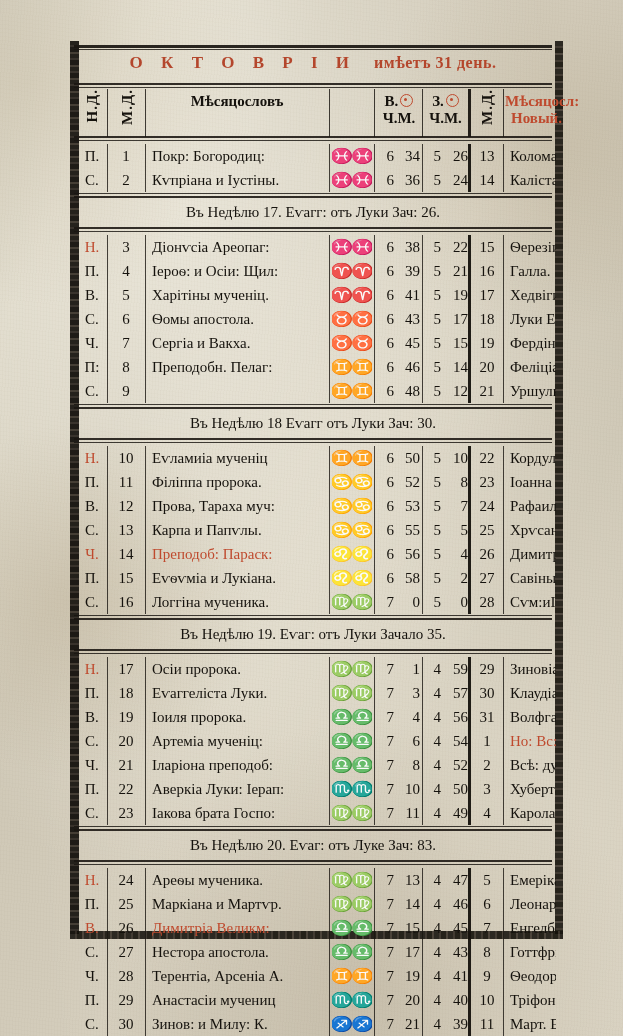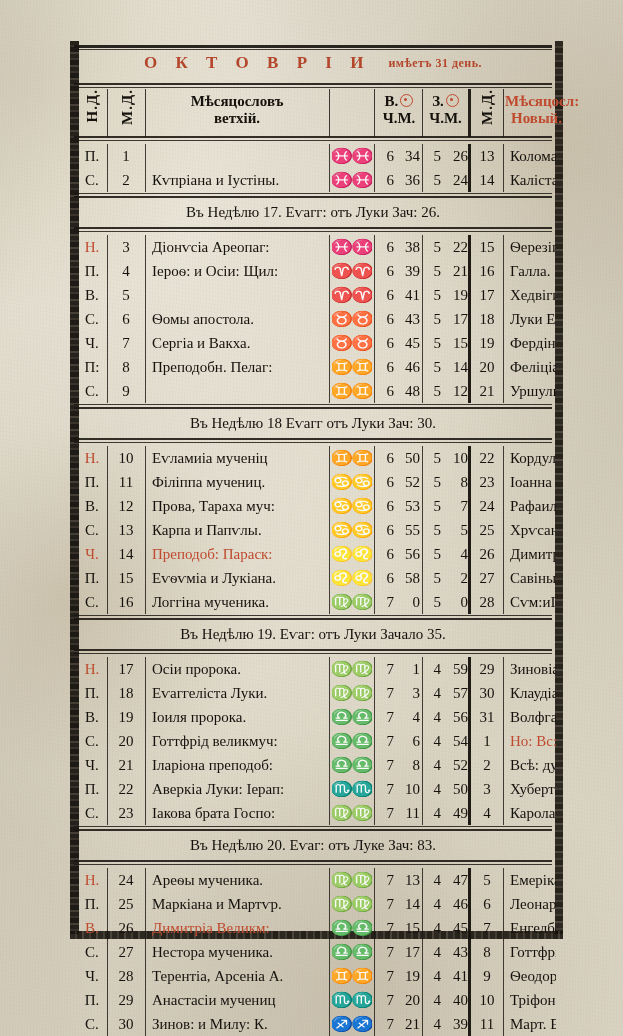--- a/index.html
+++ b/index.html
@@ -111,21 +111,21 @@
   #month-name {
     color: #b4462c;
     font-weight: bold;
     font-size: 17px;
     letter-spacing: 7px;
     vertical-align: middle;
   }
   #month-days {
     color: #b4462c;
     font-weight: bold;
-    font-size: 12px;
+    font-size: 16px;
     letter-spacing: .5px;
     margin-left: 14px;
     vertical-align: middle;
   }
 
   
   .row {
     position: absolute;
     left: 0;
     width: 478px;
@@ -280,21 +280,20 @@
       <div class="hvline" style="left:429px;"></div>
 
       <div class="hcell" style="left:4px;width:28px;">
         <span class="vert">Н.Д.</span>
       </div>
       <div class="hcell" style="left:36px;width:33px;">
         <span class="vert">М.Д.</span>
       </div>
       <div class="hcell" style="left:74px;width:178px;">
         <span class="l1">Мѣсяцословъ</span>
-        <span class="l2">ветхій.</span>
       </div>
       <div class="hcell" style="left:303px;width:44px;">
         <span class="l1"><span>В.</span><span class="sun-glyph"></span></span>
         <span class="l2">Ч.М.</span>
       </div>
       <div class="hcell" style="left:350px;width:43px;">
         <span class="l1"><span>З.</span><span class="sun-glyph"></span></span>
         <span class="l2">Ч.М.</span>
       </div>
       <div class="hcell" style="left:398px;width:30px;">
@@ -313,20 +312,21 @@
         <div class="row" style="top: 99px;">
           <div class="vline" style="left: 33px;"></div>
           <div class="vline" style="left: 71px;"></div>
           <div class="vline" style="left: 255px;"></div>
           <div class="vline" style="left: 300px;"></div>
           <div class="vline" style="left: 348px;"></div>
           <div class="vline fat" style="left: 394px;"></div>
           <div class="vline" style="left: 429px;"></div>
           <div class="cell c-nd">П.</div>
           <div class="cell c-md">1</div>
+          <div class="cell c-saint">Покр: Богородиц:</div>
           <div class="cell c-zod"><span class="zglyph">♓♓</span></div>
           <div class="cell c-vh">6</div>
           <div class="cell c-vm">34</div>
           <div class="cell c-zh">5</div>
           <div class="cell c-zm">26</div>
           <div class="cell c-nmd">13</div>
           <div class="cell c-newn">Коломанна.</div>
         </div>
         <div class="row" style="top: 123px;">
           <div class="vline" style="left: 33px;"></div>
@@ -389,20 +389,21 @@
         <div class="row" style="top: 238px;">
           <div class="vline" style="left: 33px;"></div>
           <div class="vline" style="left: 71px;"></div>
           <div class="vline" style="left: 255px;"></div>
           <div class="vline" style="left: 300px;"></div>
           <div class="vline" style="left: 348px;"></div>
           <div class="vline fat" style="left: 394px;"></div>
           <div class="vline" style="left: 429px;"></div>
           <div class="cell c-nd">В.</div>
           <div class="cell c-md">5</div>
+          <div class="cell c-saint">Харітіны мученіц.</div>
           <div class="cell c-zod"><span class="zglyph">♈♈</span></div>
           <div class="cell c-vh">6</div>
           <div class="cell c-vm">41</div>
           <div class="cell c-zh">5</div>
           <div class="cell c-zm">19</div>
           <div class="cell c-nmd">17</div>
           <div class="cell c-newn">Хедвіги.</div>
         </div>
         <div class="row" style="top: 262px;">
           <div class="vline" style="left: 33px;"></div>
@@ -502,21 +503,21 @@
         <div class="row" style="top: 425px;">
           <div class="vline" style="left: 33px;"></div>
           <div class="vline" style="left: 71px;"></div>
           <div class="vline" style="left: 255px;"></div>
           <div class="vline" style="left: 300px;"></div>
           <div class="vline" style="left: 348px;"></div>
           <div class="vline fat" style="left: 394px;"></div>
           <div class="vline" style="left: 429px;"></div>
           <div class="cell c-nd">П.</div>
           <div class="cell c-md">11</div>
-          <div class="cell c-saint">Філіппа  мучениц.</div>
+          <div class="cell c-saint">Філіппа  пророка.</div>
           <div class="cell c-zod"><span class="zglyph">♋♋</span></div>
           <div class="cell c-vh">6</div>
           <div class="cell c-vm">52</div>
           <div class="cell c-zh">5</div>
           <div class="cell c-zm">8</div>
           <div class="cell c-nmd">23</div>
           <div class="cell c-newn">Іоанна Кр:</div>
         </div>
         <div class="row" style="top: 449px;">
           <div class="vline" style="left: 33px;"></div>
@@ -674,21 +675,21 @@
         <div class="row" style="top: 684px;">
           <div class="vline" style="left: 33px;"></div>
           <div class="vline" style="left: 71px;"></div>
           <div class="vline" style="left: 255px;"></div>
           <div class="vline" style="left: 300px;"></div>
           <div class="vline" style="left: 348px;"></div>
           <div class="vline fat" style="left: 394px;"></div>
           <div class="vline" style="left: 429px;"></div>
           <div class="cell c-nd">С.</div>
           <div class="cell c-md">20</div>
-          <div class="cell c-saint">Готтфрід великмуч:</div>
+          <div class="cell c-saint">Артеміа мученіц:</div>
           <div class="cell c-zod"><span class="zglyph">♎♎</span></div>
           <div class="cell c-vh">7</div>
           <div class="cell c-vm">6</div>
           <div class="cell c-zh">4</div>
           <div class="cell c-zm">54</div>
           <div class="cell c-nmd">1</div>
           <div class="cell c-newn red">Но: Вс: Св:</div>
         </div>
         <div class="row" style="top: 708px;">
           <div class="vline" style="left: 33px;"></div>
@@ -808,21 +809,21 @@
         <div class="row" style="top: 895px;">
           <div class="vline" style="left: 33px;"></div>
           <div class="vline" style="left: 71px;"></div>
           <div class="vline" style="left: 255px;"></div>
           <div class="vline" style="left: 300px;"></div>
           <div class="vline" style="left: 348px;"></div>
           <div class="vline fat" style="left: 394px;"></div>
           <div class="vline" style="left: 429px;"></div>
           <div class="cell c-nd">С.</div>
           <div class="cell c-md">27</div>
-          <div class="cell c-saint">Нестора мученика.</div>
+          <div class="cell c-saint">Нестора апостола.</div>
           <div class="cell c-zod"><span class="zglyph">♎♎</span></div>
           <div class="cell c-vh">7</div>
           <div class="cell c-vm">17</div>
           <div class="cell c-zh">4</div>
           <div class="cell c-zm">43</div>
           <div class="cell c-nmd">8</div>
           <div class="cell c-newn">Готтфрід:</div>
         </div>
         <div class="row" style="top: 919px;">
           <div class="vline" style="left: 33px;"></div>

